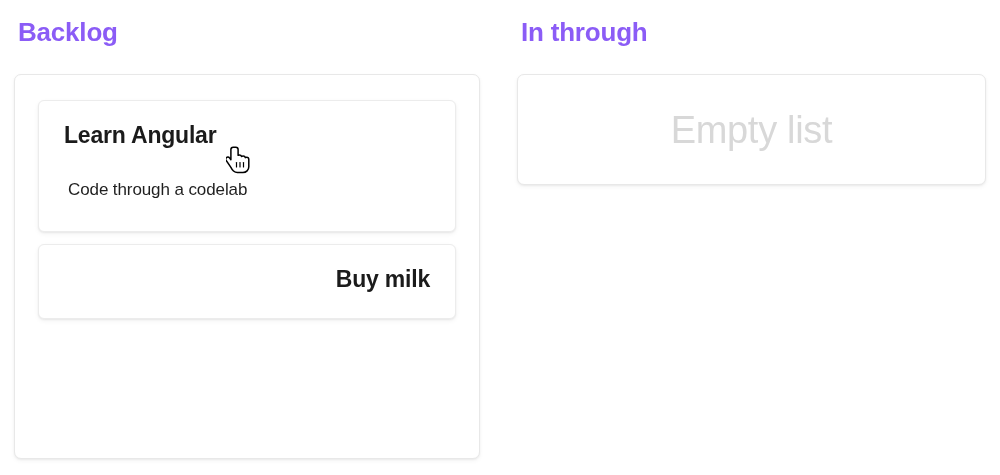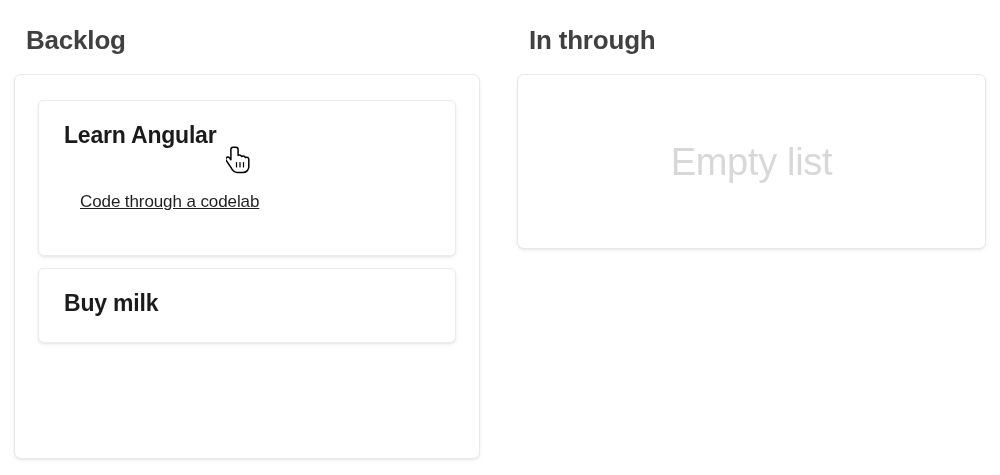--- a/index.html
+++ b/index.html
@@ -26,26 +26,26 @@
 
   
   .column {
     position: absolute;
     top: 0;
   }
   #column-backlog   { left: 14px;  width: 466px; }
   #column-inprogress{ left: 517px; width: 469px; }
 
   .column-title {
-    margin: 12px;
+    margin: 4px;
     padding: 0;
     font-size: 26px;
     font-weight: bold;
     line-height: 1;
-    color: #404040;
+    color: #8b5cf6;
     letter-spacing: -0.2px;
     position: absolute;
     top: 15px;
     left: 0;
     white-space: nowrap;
   }
 
   
   .drop-list {
     position: absolute;
@@ -57,21 +57,21 @@
     box-shadow: 0 1px 2px rgba(0,0,0,0.055),
                 0 2px 5px rgba(0,0,0,0.045);
   }
   #backlog-list {
     width: 466px;
     height: 385px;
     padding: 25px 23px;
   }
   #inprogress-list {
     width: 469px;
-    height: 175px;
+    height: 111px;
     display: flex;
     align-items: center;
     justify-content: center;
   }
 
   .empty-placeholder {
     font-size: 38px;
     font-weight: 400;
     color: #d8d8d8;
     line-height: 1;
@@ -82,39 +82,38 @@
   
   .card {
     background: #ffffff;
     border: 1px solid #ececec;
     border-radius: 6px;
     box-shadow: 0 1px 2px rgba(0,0,0,0.06),
                 0 2px 5px rgba(0,0,0,0.05);
     padding: 22px 25px 26px 25px;
     cursor: pointer;
   }
-  .card + .card { margin-top: 12px; }
+  .card + .card { margin-top: 12px; text-align: right; }
 
   .card-title {
     margin: 0;
     font-size: 23px;
     font-weight: bold;
     color: #1b1b1b;
     line-height: 1.1;
     letter-spacing: -0.2px;
   }
   .card-desc {
-    margin: 16px;
+    margin: 4px;
     padding-top: 28px;
     font-size: 17px;
     font-weight: 400;
     color: #1f1f1f;
     line-height: 1.2;
     letter-spacing: -0.1px;
-    text-decoration: underline;
   }
 
   
   #mouse-cursor {
     position: absolute;
     left: 226px;
     top: 146px;
     width: 26px;
     height: 30px;
     pointer-events: none;

